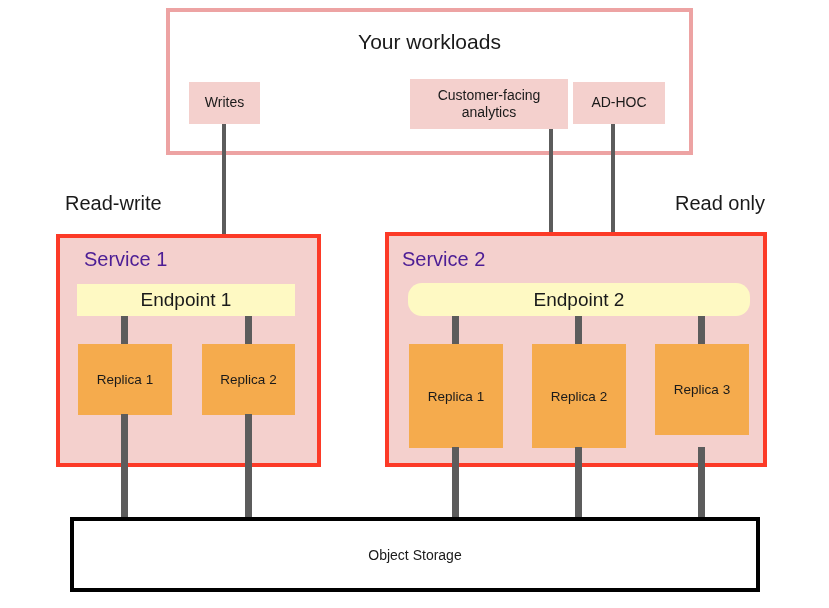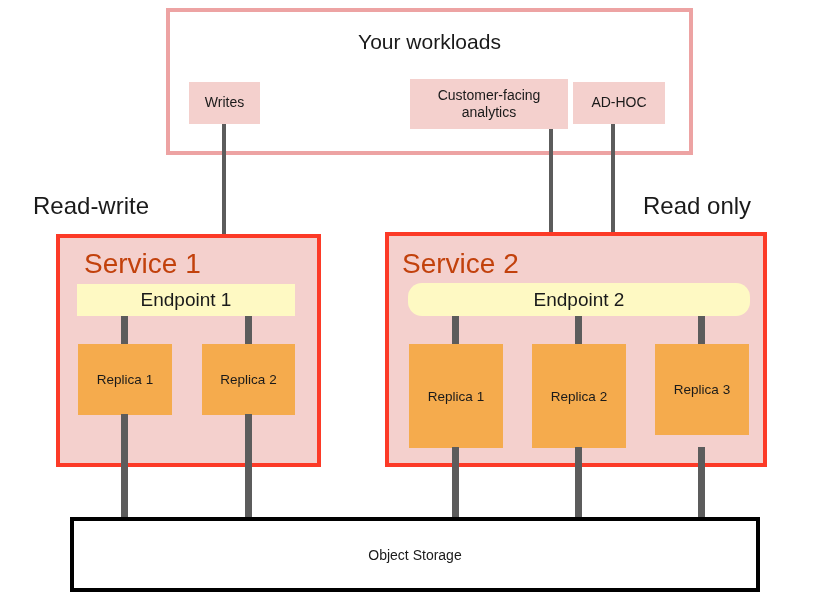--- a/index.html
+++ b/index.html
@@ -52,39 +52,40 @@
     text-align: center;
     line-height: 1.22;
     padding: 0 4px;
   }
   .chip-writes   { left: 189px; top: 82px; width: 71px;  height: 42px; }
   .chip-cfa      { left: 410px; top: 79px; width: 158px; height: 50px; }
   .chip-adhoc    { left: 573px; top: 82px; width: 92px;  height: 42px; }
 
   
   .side-label {
-    font-size: 24px;
+    font-size: 20px;
     color: #1a1a1a;
     white-space: nowrap;
+    margin-left: 32px;
   }
   .label-rw { left: 33px;  top: 192px; }
   .label-ro { left: 643px; top: 192px; }
 
   
   .service-box {
     background: #f4d0cd;
     border: 4px solid #fc3a27;
   }
   .service-1 { left: 56px;  top: 234px; width: 265px; height: 233px; }
   .service-2 { left: 385px; top: 232px; width: 382px; height: 235px; }
 
   .service-title {
     position: absolute;
-    font-size: 28px;
-    color: #c2410c;
+    font-size: 20px;
+    color: #4c1d95;
     white-space: nowrap;
   }
   .service-1-title { left: 84px;  top: 248px; }
   .service-2-title { left: 402px; top: 248px; }
 
   
   .endpoint {
     background: #fef9c3;
     color: #1a1a1a;
     font-size: 19px;

